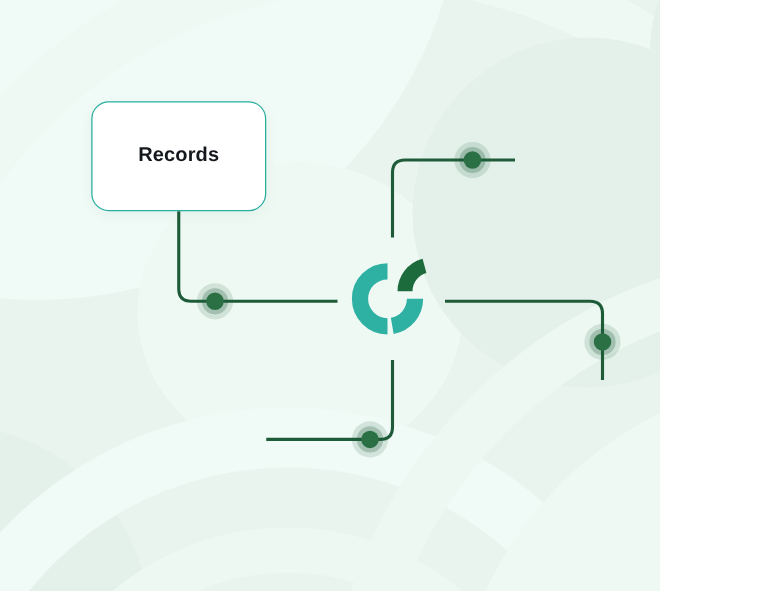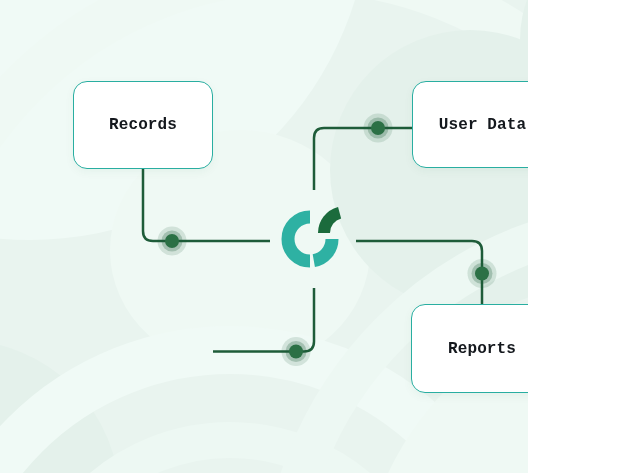--- a/index.html
+++ b/index.html
@@ -6,21 +6,21 @@
     margin: 0;
     padding: 0;
     background: #ffffff;
   }
   .stage {
     position: relative;
     width: 528px;
     height: 473px;
     overflow: hidden;
     background: var(--bg-base, #E9F4EF);
-    font-family: Liberation Mono, monospace;
+    font-family: Liberation Sans, sans-serif;
   }
   .stage svg { display: block; }
   .layer {
     position: absolute;
     left: 0; top: 0;
     width: 624px; height: 473px;
   }
   
   .node {
     position: absolute;
@@ -119,22 +119,16 @@
       <path class="logo-teal" stroke-width="13" d="M 310 217 A 22 22 0 0 0 310 261"></path>
       <path class="logo-teal" stroke-width="13" d="M 313.8 260.7 A 22 22 0 0 0 332 239"></path>
       <path class="logo-green" stroke-width="12" d="M 324 233 A 21 21 0 0 1 339.6 212.7"></path>
     </g>
   </svg>
 
   <div class="node node-records">
     <span class="node-label">Records</span>
   </div>
 
-  <div class="node node-user_data">
-    <span class="node-label">User Data</span>
-  </div>
 
 
-  <div class="node node-reports">
-    <span class="node-label">Reports</span>
-  </div>
 
 </div>
 
 </body></html>

